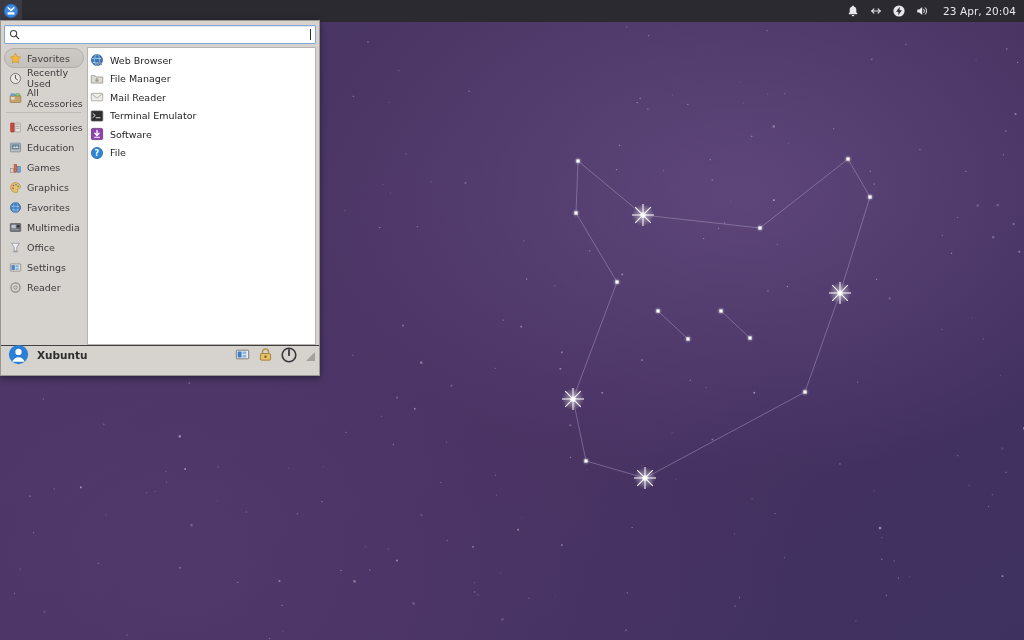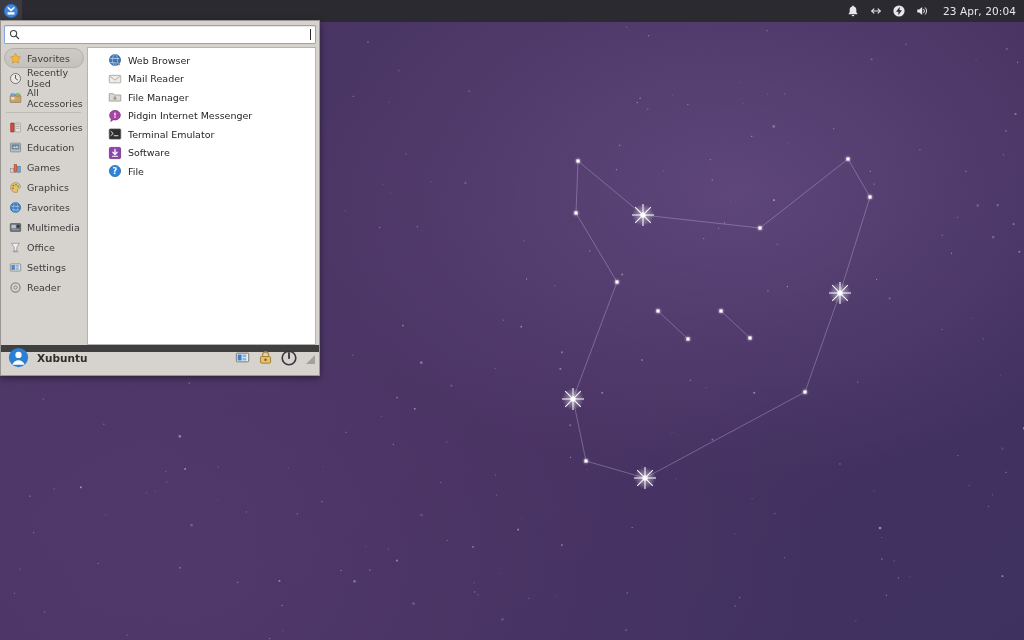--- a/index.html
+++ b/index.html
@@ -80,28 +80,28 @@
   }
   .cat .ci { width:13px; height:13px; flex:0 0 13px; display:block; }
   .cat-sep { height:1px; background:#bdb9b4; margin:4px 3px 4px 2px; }
 
   #applist {
     flex:1; background:#ffffff; border:1px solid #b7b3ae;
     padding:3px 0 0 0; overflow:hidden;
   }
   .app {
     height:18.5px; display:flex; align-items:center; gap:6px;
-    padding-left:20px; font-size:9.5px; color:#1f1f1f; cursor:default;
+    padding-left:2px; font-size:9.5px; color:#1f1f1f; cursor:default;
   }
   .app .ai { width:14px; height:14px; flex:0 0 14px; display:block; }
 
   
   #menu-footer {
     height:30px; display:flex; align-items:center; padding:0 4px 12px 7px;
-    background:#d6d2ce; border-top:7px solid #404040;
+    background:#d6d2ce; border-top:1px solid #404040;
   }
   #user { display:flex; align-items:center; gap:8px; }
   #username { font-size:10.5px; font-weight:bold; color:#2e2e2e; }
   #footer-spacer { flex:1; }
   #footer-btns { display:flex; align-items:center; gap:6px; }
   .fbtn { width:17px; height:17px; display:flex; align-items:center; justify-content:center; cursor:pointer; }
   #resize-grip { width:9px; height:9px; margin-left:3px; align-self:flex-end; margin-bottom:2px; }
 </style>
 </head>
 <body>
@@ -620,45 +620,37 @@
           <path d="M2.4 6.0c2.2 1.0 3.6-.7 5.6.2 1.4.65 2.8-.45 4.8.25" fill="none" stroke="#d5e6f6" stroke-width="0.9"></path>
           <path d="M3.2 11.0c2.3-.6 3.8.9 6.0.2 1.3-.4 2.1-.1 3.2.35" fill="none" stroke="#d5e6f6" stroke-width="0.9"></path>
           <ellipse cx="8" cy="8" rx="2.9" ry="6.3" fill="none" stroke="#a9cdec" stroke-width="0.75"></ellipse>
           <path d="M9.2 9.0 L13.6 13.4 L11.9 13.6 L11.0 12.0 L10.2 12.9 Z" fill="#f4f6f8" stroke="#4a4a4a" stroke-width="0.65"></path>
         </svg>
         <span>Web Browser</span>
       </div>
 
       <div class="app">
         <svg class="ai" viewBox="0 0 16 16">
-          <rect x="1.4" y="3.8" width="13.2" height="8.6" rx="1.1" fill="#eeece9" stroke="#9b9893" stroke-width="0.85"></rect>
-          <path d="M1.9 4.6 L8 9.3 L14.1 4.6" fill="none" stroke="#9b9893" stroke-width="0.85"></path>
-        </svg>
-        <span>Mail Reader</span>
-      </div>
-
-      <div class="app">
-        <svg class="ai" viewBox="0 0 16 16">
           <path d="M1.4 4.2h4.6l1.2 1.5h7.4v7.0H1.4z" fill="#ddd9d4" stroke="#8d8a85" stroke-width="0.8"></path>
           <rect x="6.2" y="8.4" width="3.4" height="2.6" fill="#9a9792"></rect>
           <rect x="7.2" y="6.9" width="1.4" height="1.6" fill="#9a9792"></rect>
         </svg>
         <span>File Manager</span>
       </div>
 
-
-
       <div class="app">
         <svg class="ai" viewBox="0 0 16 16">
-          <path d="M8 1.6c3.4 0 6.1 2.4 6.1 5.5 0 3.0-2.7 5.4-6.1 5.4-.7 0-1.4-.1-2-.3L3.1 14.2l.8-2.6C2.6 10.6 1.9 9.1 1.9 7.1 1.9 4.0 4.6 1.6 8 1.6z" fill="#a746a7" stroke="#6e2a6e" stroke-width="0.8"></path>
-          <rect x="7.25" y="4.0" width="1.5" height="3.6" rx="0.7" fill="#ffffff"></rect>
-          <circle cx="8" cy="9.2" r="0.95" fill="#ffffff"></circle>
-        </svg>
-        <span>Pidgin Internet Messenger</span>
-      </div>
+          <rect x="1.4" y="3.8" width="13.2" height="8.6" rx="1.1" fill="#eeece9" stroke="#9b9893" stroke-width="0.85"></rect>
+          <path d="M1.9 4.6 L8 9.3 L14.1 4.6" fill="none" stroke="#9b9893" stroke-width="0.85"></path>
+        </svg>
+        <span>Mail Reader</span>
+      </div>
+
+
+
 
       <div class="app">
         <svg class="ai" viewBox="0 0 16 16">
           <rect x="1.4" y="2.2" width="13.2" height="11.6" rx="1.1" fill="#2e2e2e" stroke="#5a5a5a" stroke-width="0.8"></rect>
           <path d="M3.4 5.2 L6.0 7.4 L3.4 9.6" fill="none" stroke="#e8e8e8" stroke-width="1.1" stroke-linecap="round" stroke-linejoin="round"></path>
           <line x1="7.0" y1="10.0" x2="11.4" y2="10.0" stroke="#e8e8e8" stroke-width="1.1" stroke-linecap="round"></line>
         </svg>
         <span>Terminal Emulator</span>
       </div>
 

